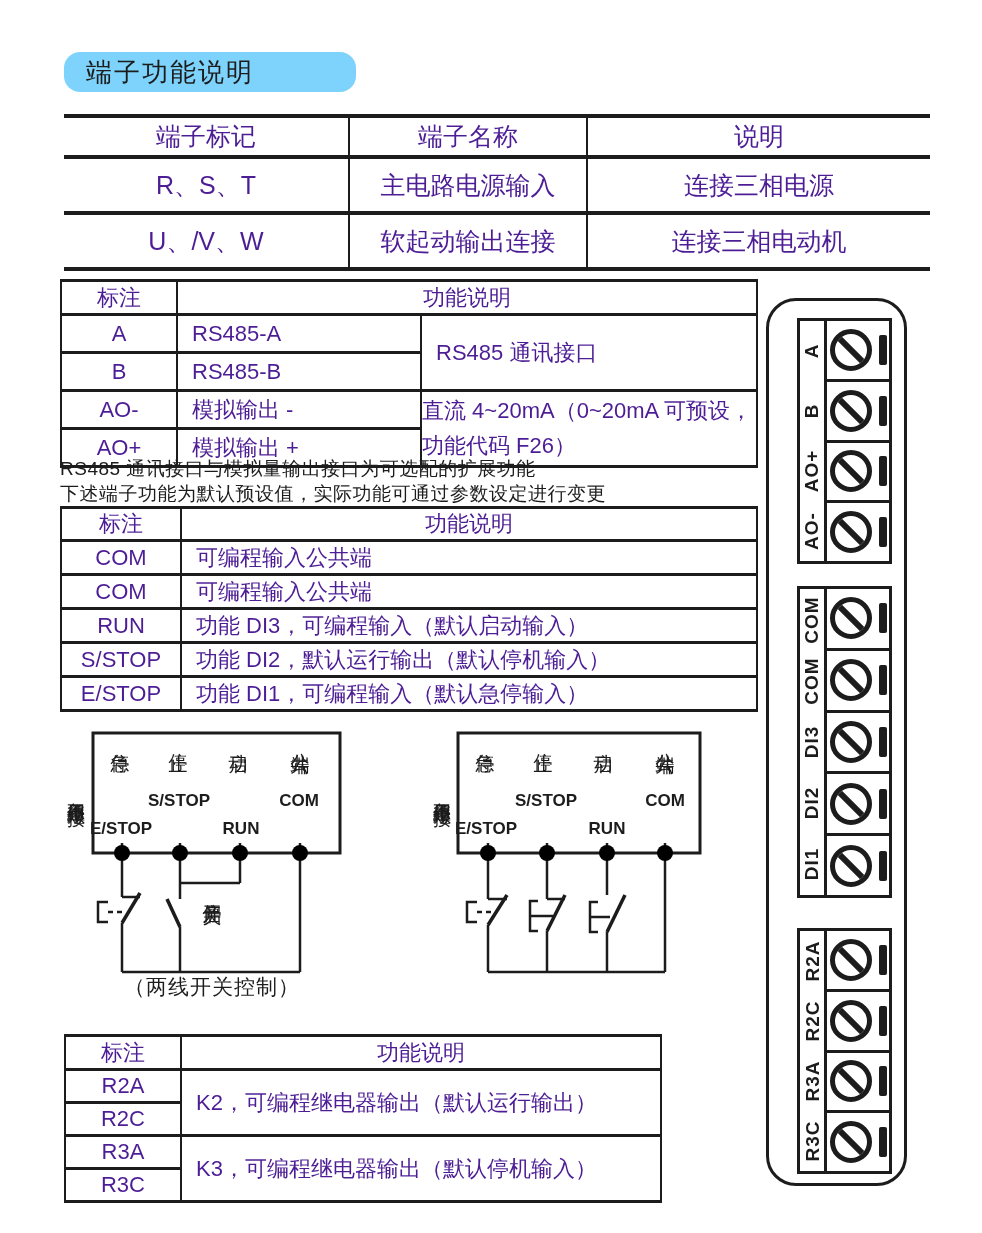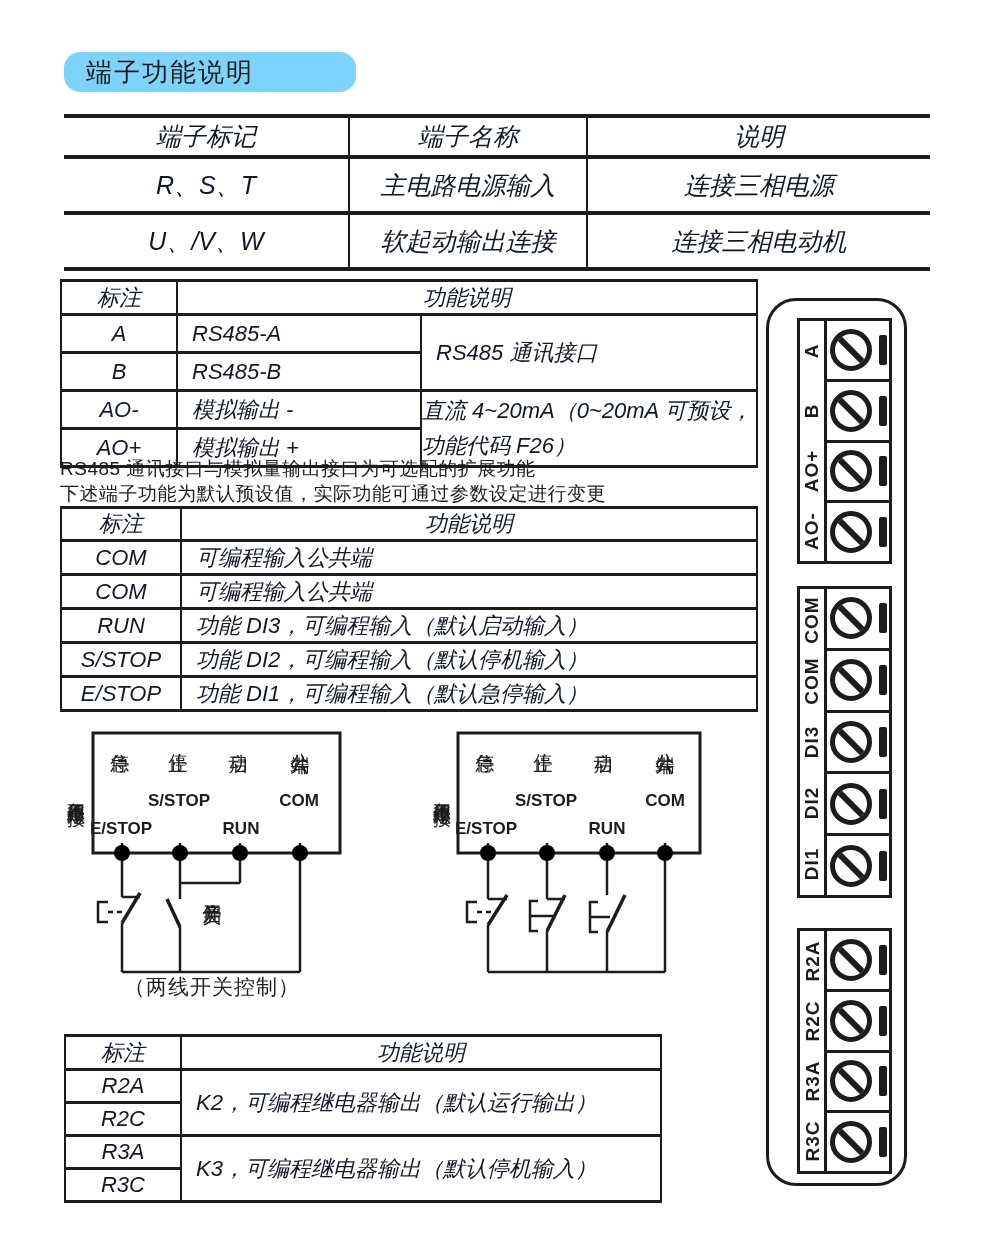--- a/index.html
+++ b/index.html
@@ -3,21 +3,21 @@
 <meta charset="utf-8">
 <style>
   html,body{margin:0;padding:0;background:#fff;}
   .page{position:relative;width:982px;height:1233px;background:#fff;overflow:hidden;
         font-family:"Liberation Sans","DejaVu Sans",sans-serif;color:#1c1c1c;}
   
   .title-pill{position:absolute;left:64px;top:52px;width:292px;height:40px;background:#7dd3fc;
         border-radius:16px;font-size:26px;line-height:40px;padding-left:22px;box-sizing:border-box;
         letter-spacing:2px;font-weight:500;}
   
-  table{border-collapse:collapse;table-layout:fixed;position:absolute;color:#0f172a;font-style:italic;}
+  table{border-collapse:collapse;table-layout:fixed;position:absolute;color:#4c1d95;}
   td{padding:0;overflow:hidden;}
   .cell-c{text-align:center;}
   .cell-l{text-align:left;padding-left:14px;}
   
   .t1{left:64px;top:114px;width:866px;font-size:25px;}
   .t1 td{border:2px solid #1c1c1c;border-top:4px solid #1c1c1c;border-bottom:4px solid #1c1c1c;text-align:center;}
   .t1 tr>td:first-child{border-left:none;}
   .t1 tr>td:last-child{border-right:none;}
   .t1 .hrow td{height:37px;}
   .t1 .brow td{height:52px;}
@@ -144,21 +144,21 @@
     <tr>
       <td class="cell-c">COM</td>
       <td class="cell-l">可编程输入公共端</td>
     </tr>
     <tr>
       <td class="cell-c">RUN</td>
       <td class="cell-l">功能 DI3，可编程输入（默认启动输入）</td>
     </tr>
     <tr>
       <td class="cell-c">S/STOP</td>
-      <td class="cell-l">功能 DI2，可编程输入（默认停机输入）</td>
+      <td class="cell-l">功能 DI2，默认运行输出（默认停机输入）</td>
     </tr>
     <tr>
       <td class="cell-c">E/STOP</td>
       <td class="cell-l">功能 DI1，可编程输入（默认急停输入）</td>
     </tr>
   </tbody>
     </table>
 
   <svg class="diag" style="left:60px;top:725px" width="300" height="280" viewBox="0 0 300 280">
     <rect x="33" y="8" width="247" height="120" stroke-width="3"></rect>

